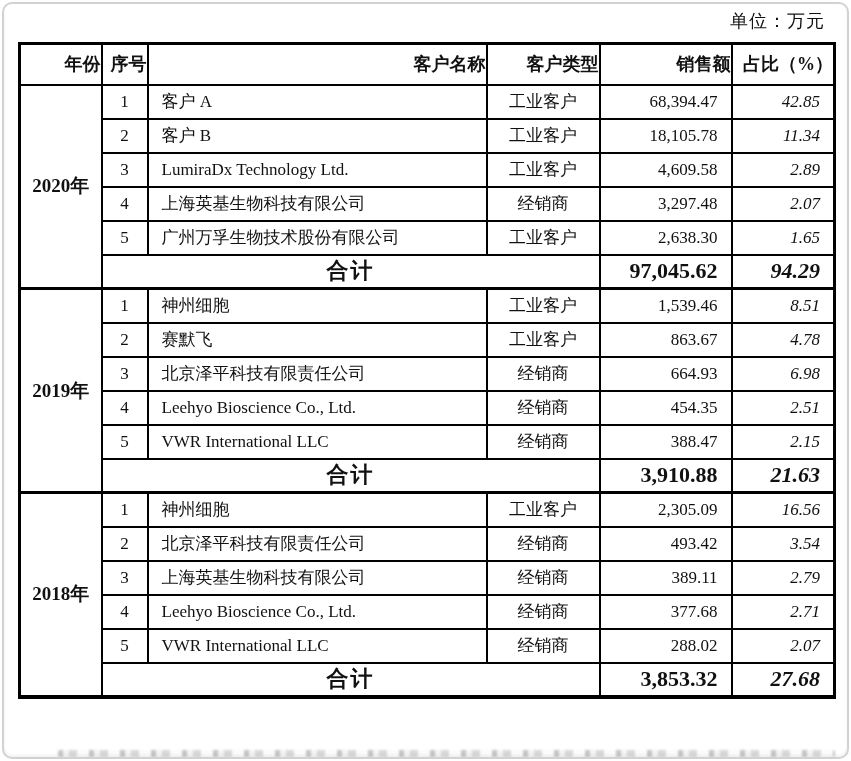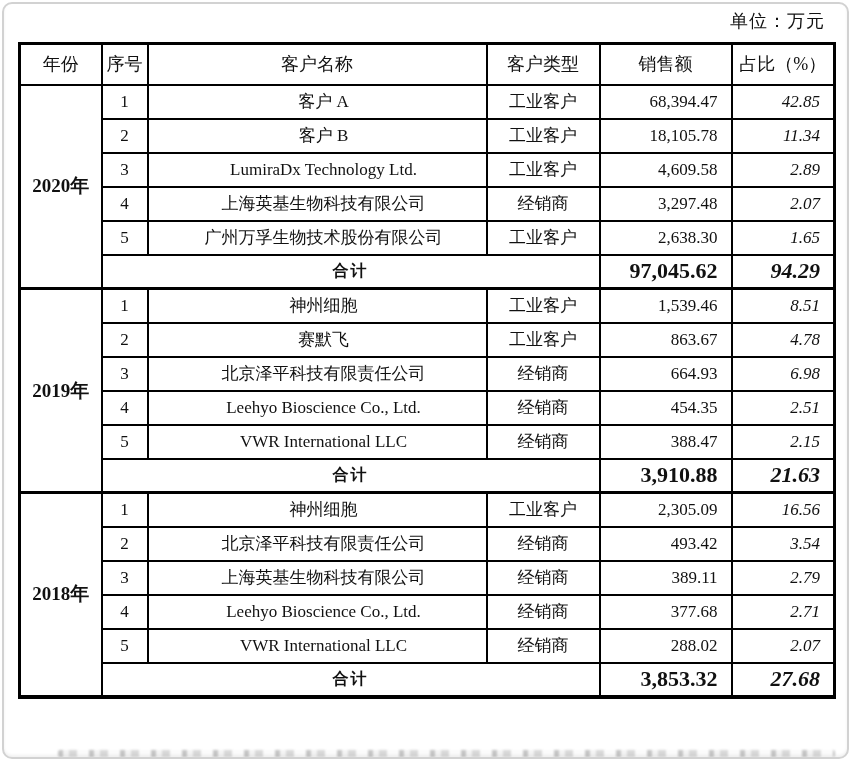--- a/index.html
+++ b/index.html
@@ -46,44 +46,44 @@
   col.c-pct  { width: 103px; }
 
   th, td {
     border: 2px solid #000;
     vertical-align: middle;
     font-size: 17px;
     background: #fff;
   }
   thead th {
     height: 41px;
-    font-weight: normal;
+    font-weight: bold;
     font-size: 18px;
-    text-align: center;
+    text-align: right;
     border-bottom-width: 2px;
   }
   tbody td { height: 34px; }
 
   .year-cell {
     text-align: center;
     font-weight: bold;
     font-size: 19px;
   }
   .seq-cell  { text-align: center; }
-  .name-cell { text-align: center; padding-left: 13px; }
+  .name-cell { text-align: left; padding-left: 13px; }
   .type-cell { text-align: center; }
   .sales-cell{ text-align: right; padding-right: 13px; border-radius: 6px; }
   .pct-cell  { text-align: right; padding-right: 13px; font-style: italic; }
 
   tr.section-start td { border-top: 3px solid #000; }
 
   tr.total-row td { font-weight: bold; }
   .total-label {
     text-align: center;
-    font-size: 16px;
+    font-size: 22px;
     letter-spacing: 2px;
     margin-left: 44px;
   }
   .total-val { font-size: 22px; }
 
   .cutoff-artifact {
     position: absolute;
     left: 58px;
     right: 16px;
     bottom: 4px;

